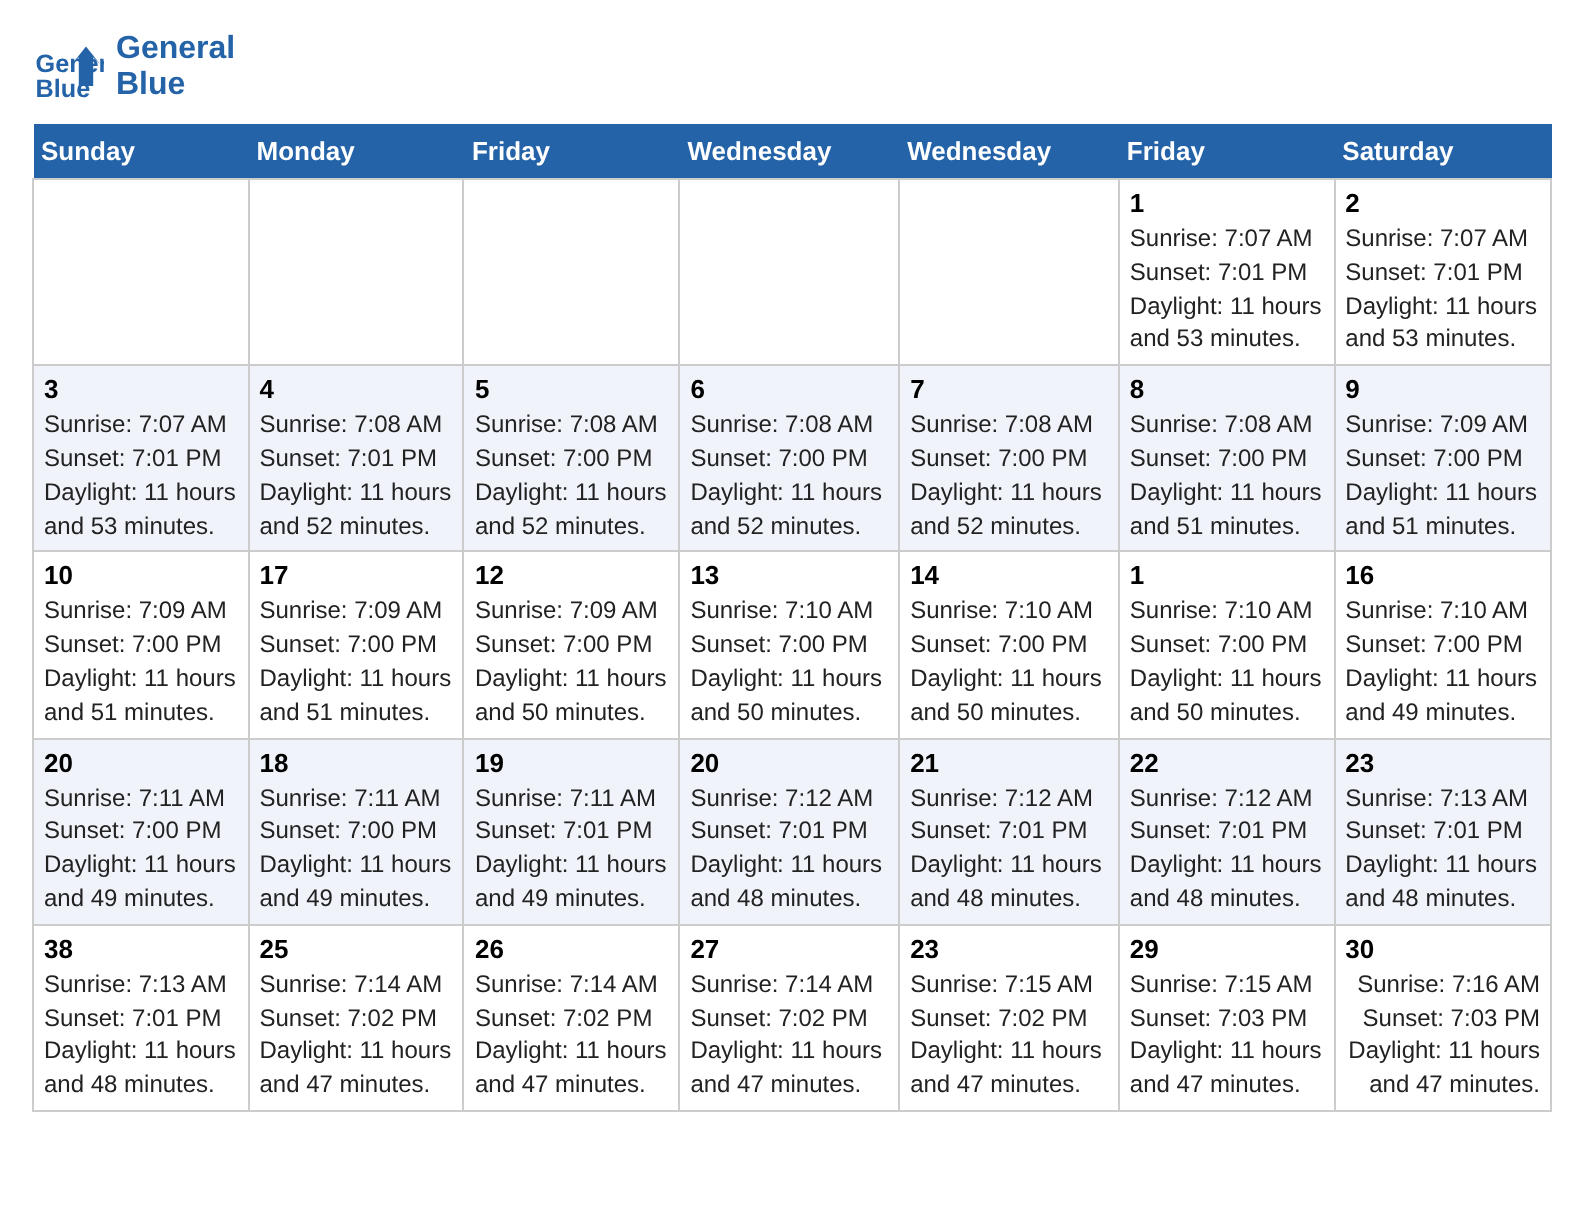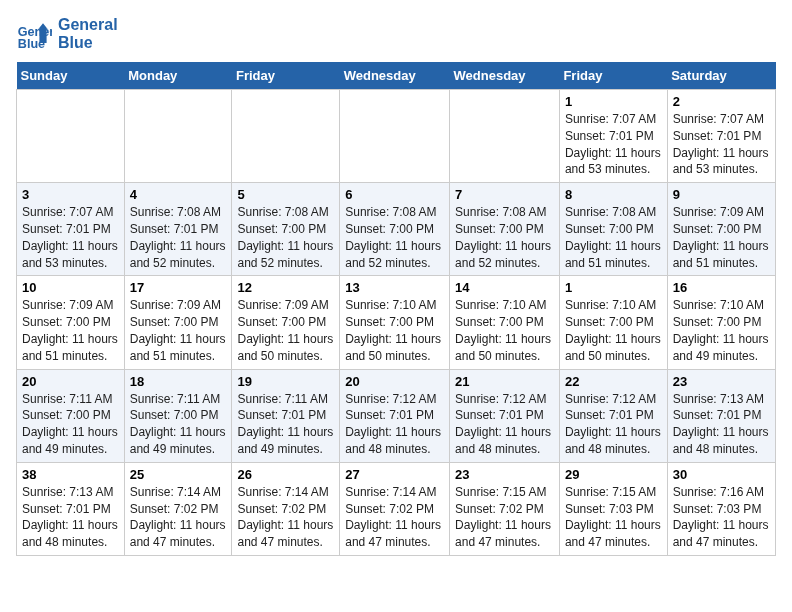--- a/index.html
+++ b/index.html
@@ -316,20 +316,20 @@
         </td>
         <td>
           <div class="day-num">29</div>
           <div class="day-info" style="white-space: pre-line;">Sunrise: 7:15 AM
 Sunset: 7:03 PM
 Daylight: 11 hours
 and 47 minutes.</div>
         </td>
         <td>
           <div class="day-num">30</div>
-          <div class="day-info" style="white-space: pre-line;">Sunrise: 7:16 AM
+          <div class="day-info" style="white-space: pre-line; text-align: right;">Sunrise: 7:16 AM
 Sunset: 7:03 PM
 Daylight: 11 hours
 and 47 minutes.</div>
         </td>
       </tr>
     </tbody>
 </table>
 
 </body></html>

